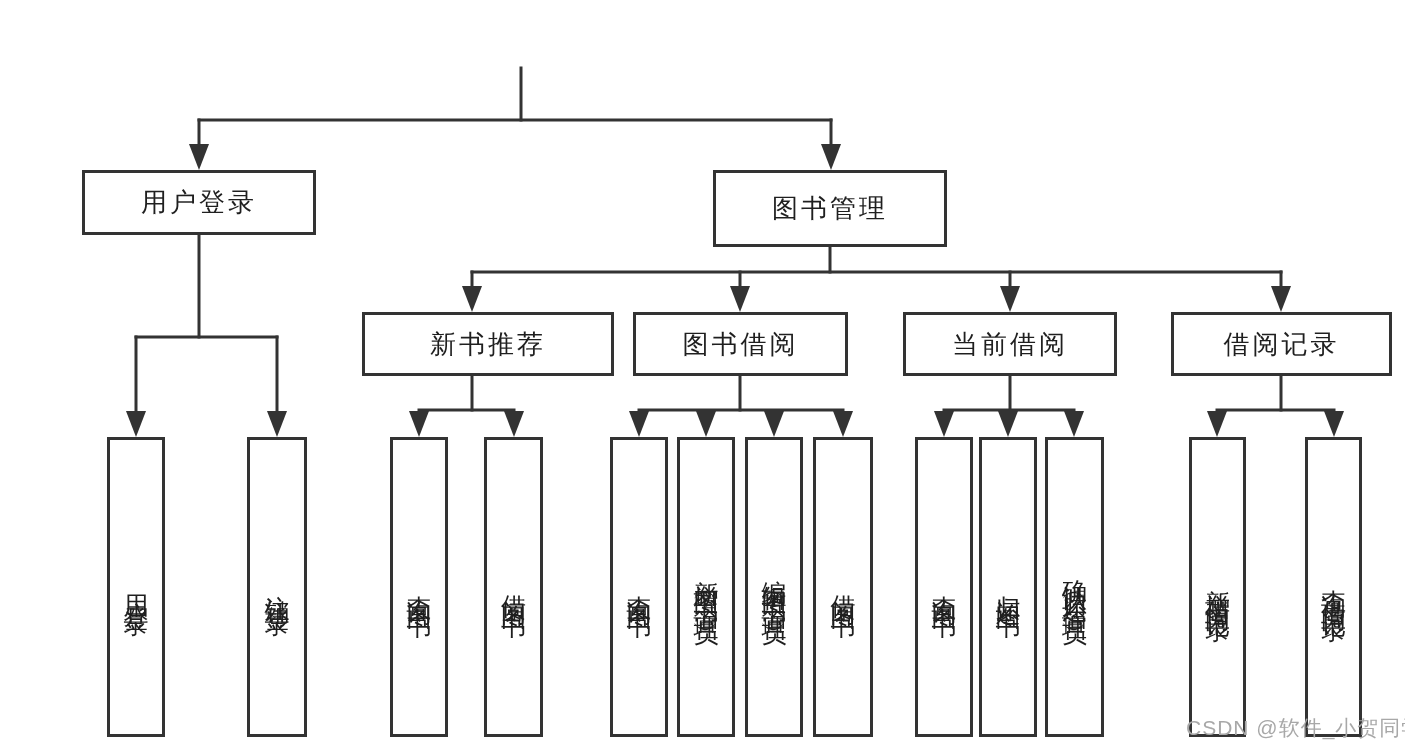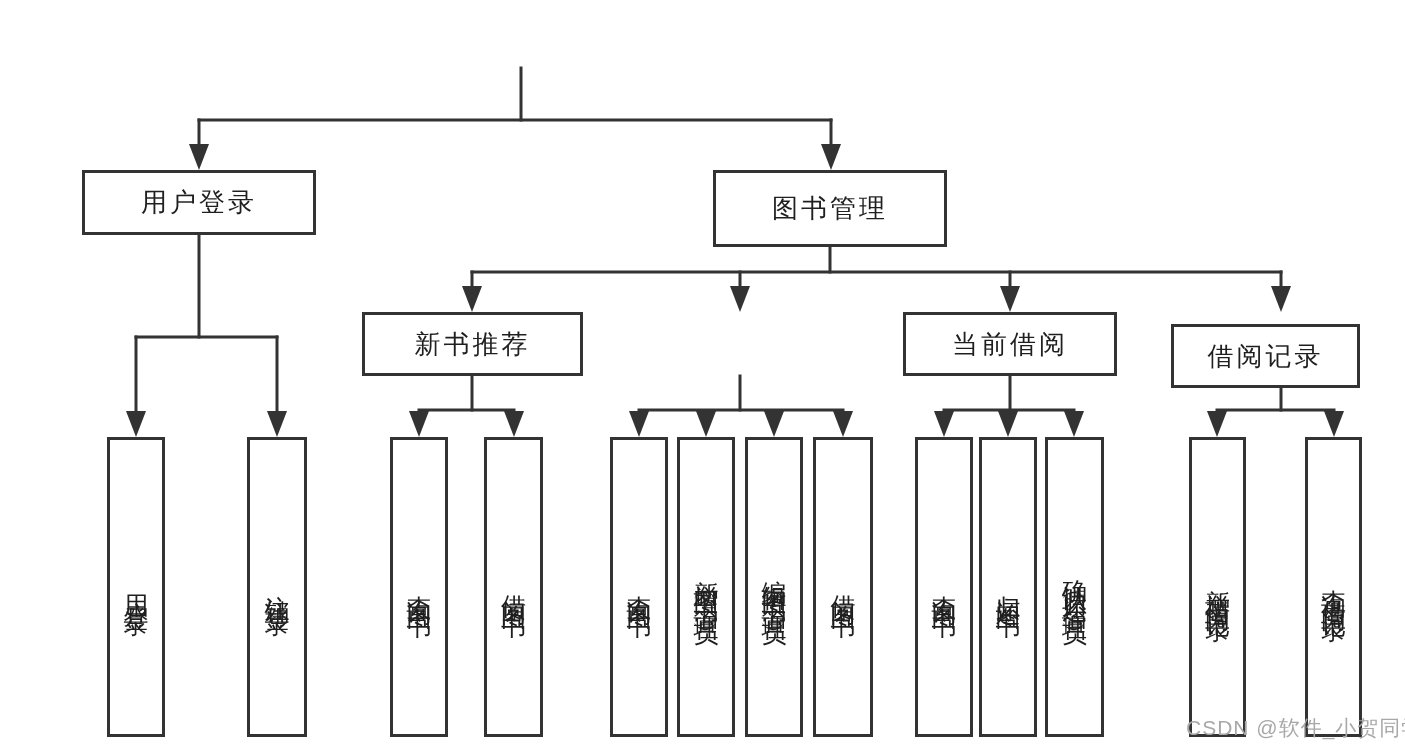--- a/index.html
+++ b/index.html
@@ -134,23 +134,24 @@
 
       <polygon points="1207,411 1227,411 1217,437"></polygon>
       <polygon points="1324,411 1344,411 1334,437"></polygon>
     </g>
   </svg>
 
 
   <div class="node h-node" style="left:82px; top:170px; width:234px; height:65px;">用户登录</div>
   <div class="node h-node" style="left:713px; top:170px; width:234px; height:77px;">图书管理</div>
 
-  <div class="node h-node" style="left:362px; top:312px; width:221px; height:64px;">新书推荐</div>
+  <div class="node h-node" style="left:362px; top:312px; width:252px; height:64px;">新书推荐</div>
+  <div class="node h-node" style="left:633px; top:312px; width:215px; height:64px;">图书借阅</div>
   <div class="node h-node" style="left:903px; top:312px; width:214px; height:64px;">当前借阅</div>
-  <div class="node h-node" style="left:1171px; top:324px; width:189px; height:64px;">借阅记录</div>
+  <div class="node h-node" style="left:1171px; top:312px; width:221px; height:64px;">借阅记录</div>
 
   <div class="node v-node" style="left:107px; top:437px; width:58px; height:300px;">用户登录</div>
   <div class="node v-node" style="left:247px; top:437px; width:60px; height:300px;">注销登录</div>
 
   <div class="node v-node" style="left:390px; top:437px; width:58px; height:300px;">查询图书</div>
   <div class="node v-node" style="left:484px; top:437px; width:59px; height:300px;">借阅图书</div>
 
   <div class="node v-node" style="left:610px; top:437px; width:58px; height:300px;">查询图书</div>
   <div class="node v-node" style="left:677px; top:437px; width:58px; height:300px;">新增图书（管理员）</div>
   <div class="node v-node" style="left:745px; top:437px; width:58px; height:300px;">编辑图书（管理员）</div>

